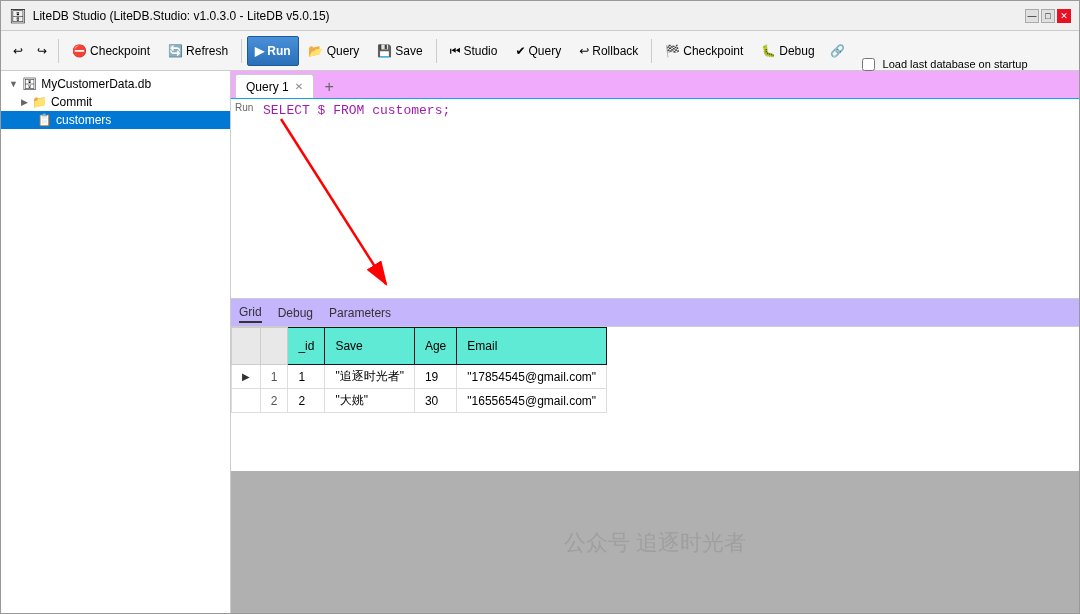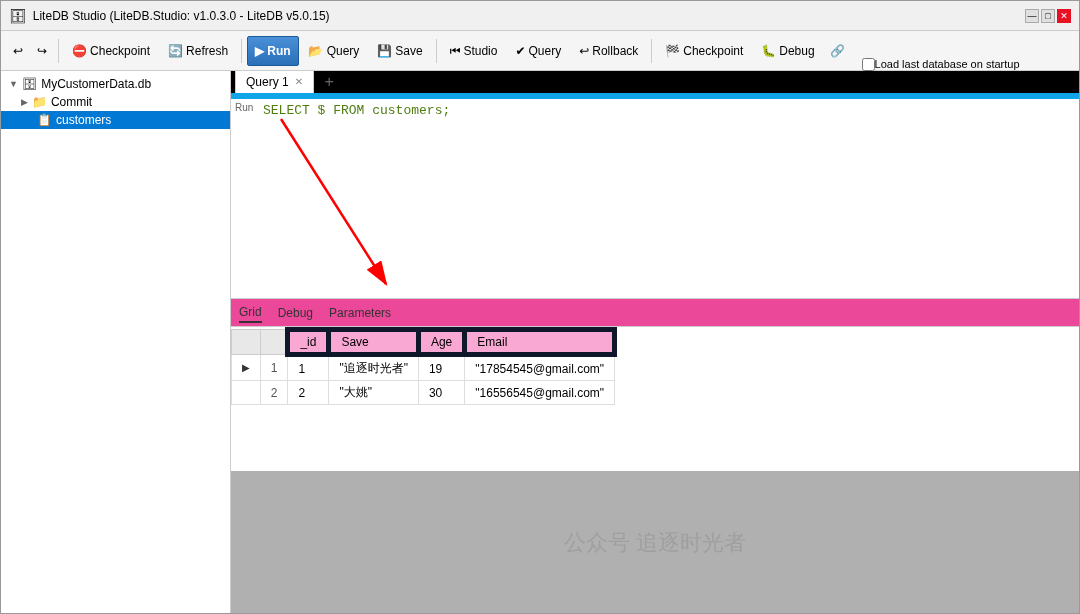--- a/index.html
+++ b/index.html
@@ -76,21 +76,21 @@
     }
     .toolbar-separator {
       width: 1px;
       height: 24px;
       background: #ccc;
       margin: 0 3px;
     }
     .checkbox-label {
       display: flex;
       align-items: center;
-      gap: 0;
+      gap: 8px;
       font-size: 11px;
       margin-left: 8px;
       white-space: nowrap;
       margin-top: 27px;
     }
 
     
     .main-layout {
       display: flex;
       height: calc(614px - 70px);
@@ -137,22 +137,22 @@
       display: flex;
       flex-direction: column;
       background: #f0f0f0;
       overflow: hidden;
     }
 
     
     .tab-bar {
       display: flex;
       align-items: flex-end;
-      background: #000000;
-      border-bottom: 6px solid #0ea5e9;
+      background: #f0abfc;
+      border-bottom: 1px solid #0ea5e9;
       padding: 0 4px;
       height: 28px;
     }
     .tab {
       display: flex;
       align-items: center;
       gap: 4px;
       padding: 3px 10px;
       background: #d0d0d0;
       border: 1px solid #bbb;
@@ -201,38 +201,38 @@
     }
     .query-editor {
       width: 100%;
       height: 100%;
       padding: 4px 8px 4px 32px;
       font-family: 'Courier New', monospace;
       font-size: 13px;
       border: none;
       outline: none;
       resize: none;
-      color: #4d7c0f;
+      color: #a21caf;
     }
 
     
     .red-arrow-container {
       position: absolute;
       top: 0;
       left: 0;
       width: 100%;
       height: 100%;
       pointer-events: none;
     }
 
     
     .result-tabs {
       display: flex;
       align-items: center;
-      background: #ec4899;
+      background: #c4b5fd;
       border-bottom: 1px solid #ccc;
       padding: 4px 8px;
       gap: 16px;
       height: 28px;
     }
     .result-tab {
       font-size: 12px;
       cursor: pointer;
       padding: 2px 0;
       color: #333;
@@ -247,23 +247,23 @@
       background: white;
       overflow: auto;
       flex: 1;
     }
     .result-table {
       width: auto;
       border-collapse: collapse;
       font-size: 12px;
     }
     .result-table th {
-      background: #f9a8d4;
-      border: 5px solid #0f172a;
-      padding: 3px 10px;
+      background: #5eead4;
+      border: 1px solid #0f172a;
+      padding: 11px 10px;
       text-align: left;
       font-weight: normal;
       font-size: 12px;
       white-space: nowrap;
     }
     .result-table td {
       border: 1px solid #ddd;
       padding: 3px 10px;
       white-space: nowrap;
     }

